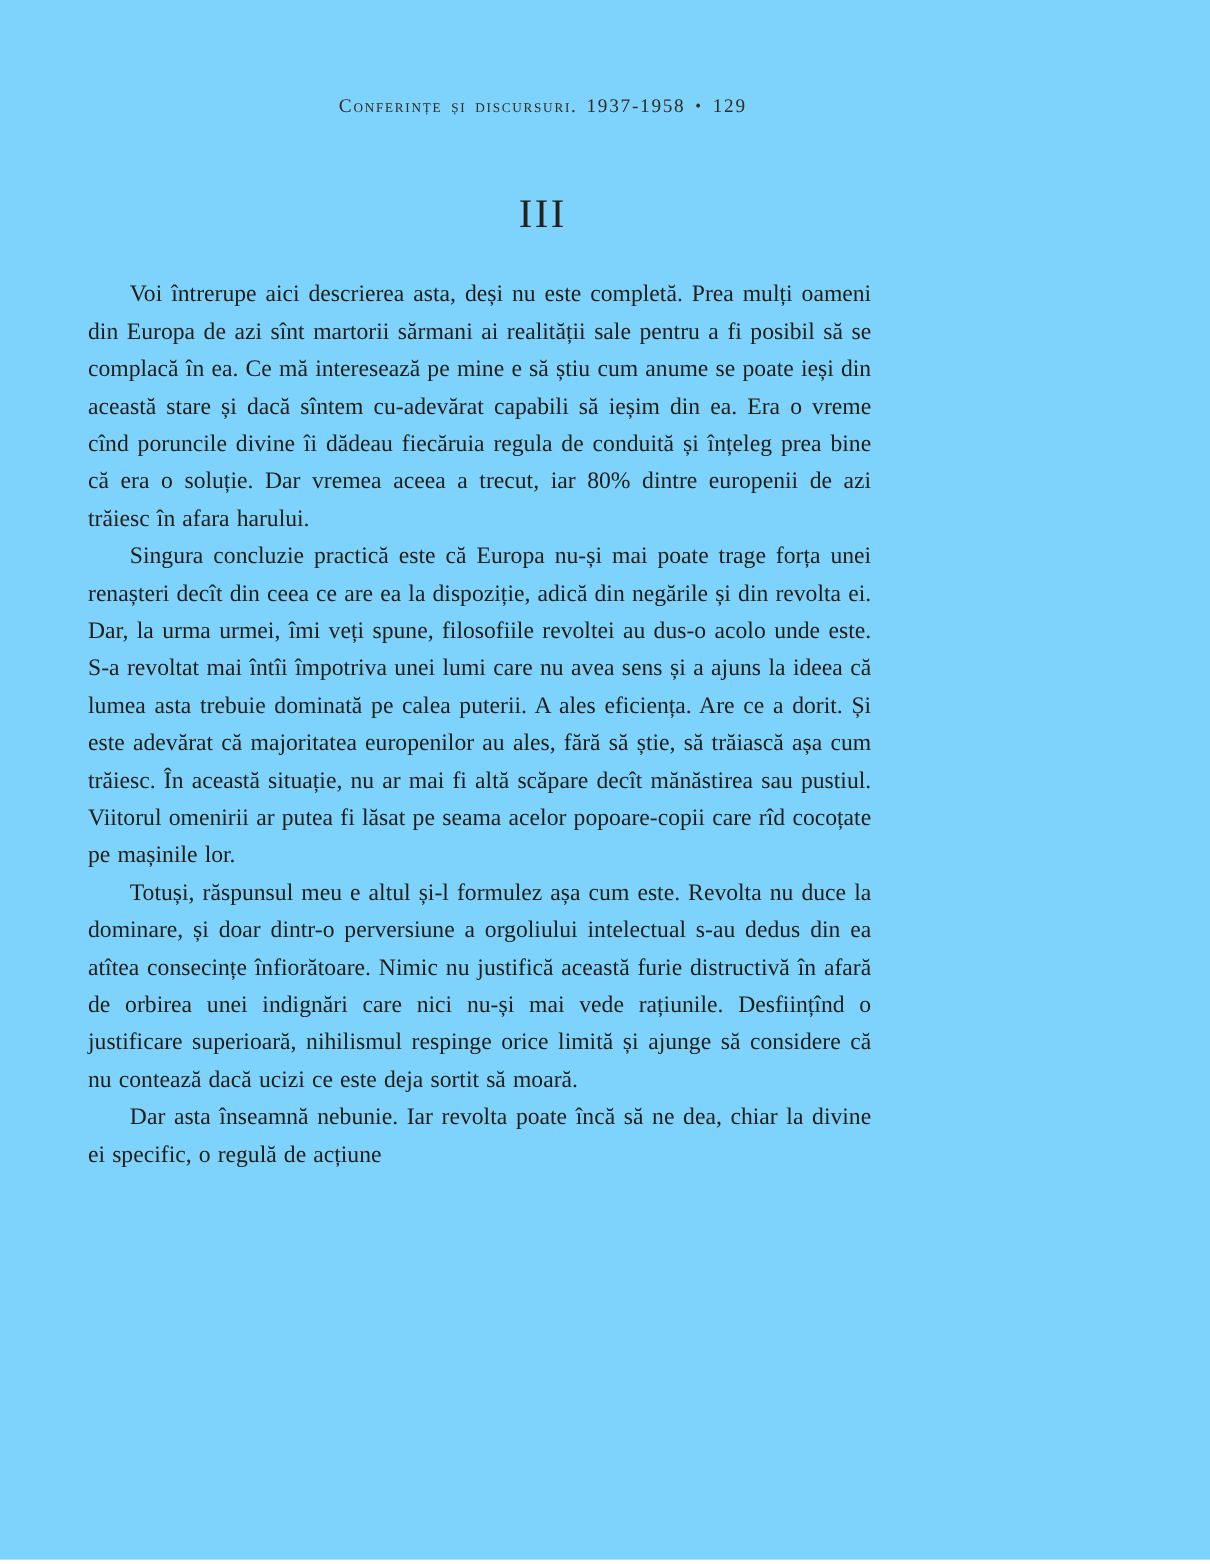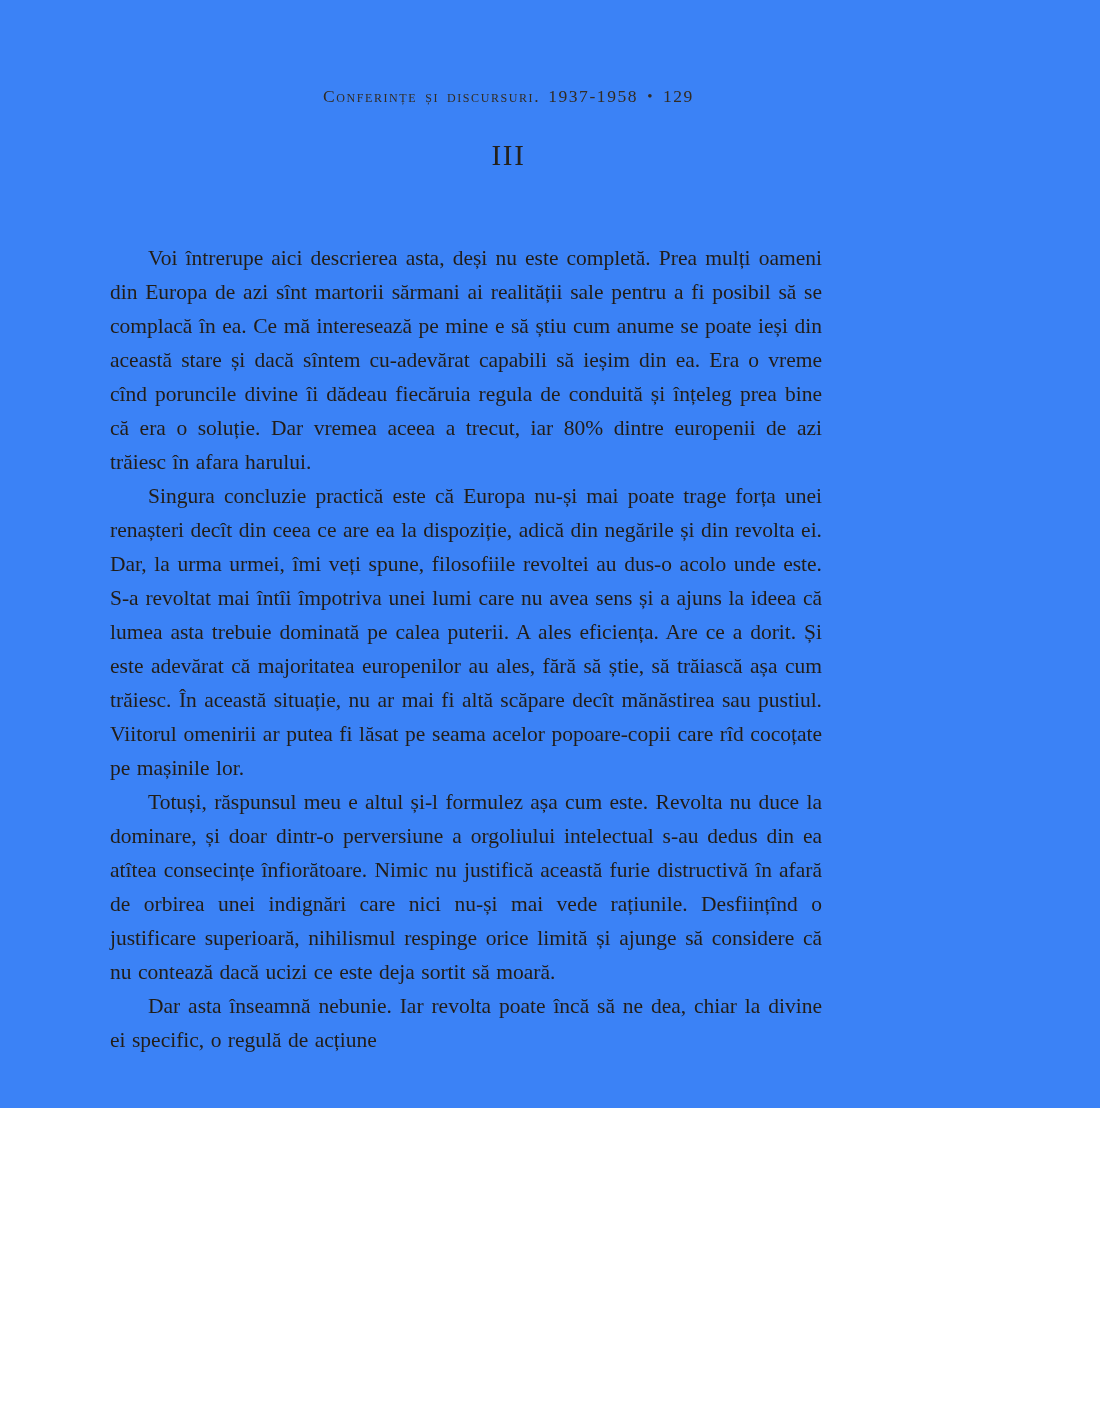--- a/index.html
+++ b/index.html
@@ -4,52 +4,52 @@
   <style>
     * { margin: 0; padding: 0; box-sizing: border-box; }
     html, body { background: #ffffff; }
     body {
       width: 1100px;
       font-family: "Liberation Serif", "DejaVu Serif", serif;
     }
     .page {
       position: relative;
       width: 1100px;
-      height: 1108px;
-      background: #3b82f6;
+      height: 1418px;
+      background: #7dd3fc;
       color: #221d17;
-      padding: 86px 193px 0 110px;
+      padding: 86px 193px 0 80px;
       overflow: hidden;
     }
     .running-head {
       text-align: center;
       font-variant: small-caps;
       font-size: 17.5px;
       letter-spacing: 0.09em;
       word-spacing: 0.12em;
       color: #322b23;
       white-space: nowrap;
     }
     .running-head .bullet {
       display: inline-block;
       margin: 0 9px;
       font-variant: normal;
       font-size: 15px;
       vertical-align: 1px;
     }
     .section-heading {
       text-align: center;
-      font-size: 29px;
+      font-size: 37px;
       font-weight: 400;
       letter-spacing: 0.06em;
       color: #24201a;
-      margin-top: 32px;
+      margin-top: 66px;
     }
     .body-text {
-      margin-top: 69px;
+      margin-top: 34px;
       width: 712px;
       font-size: 21.5px;
       line-height: 34px;
       text-align: justify;
       word-spacing: 0.05em;
       color: #221d17;
     }
     .body-text p {
       text-indent: 38px;
       margin: 0;

